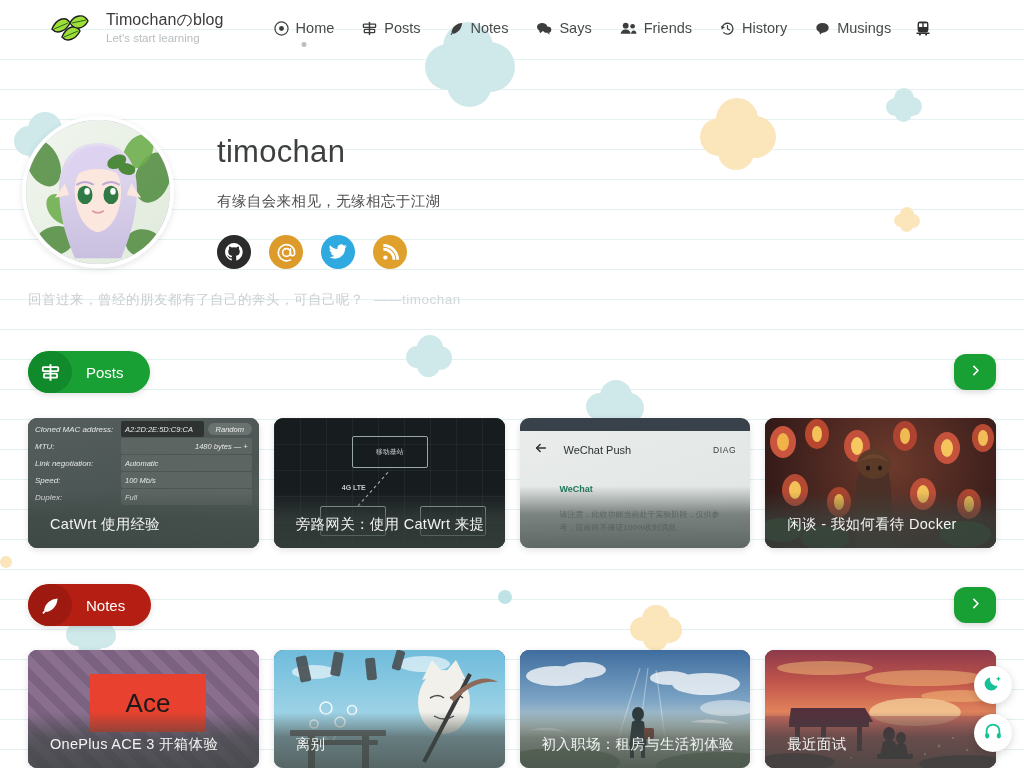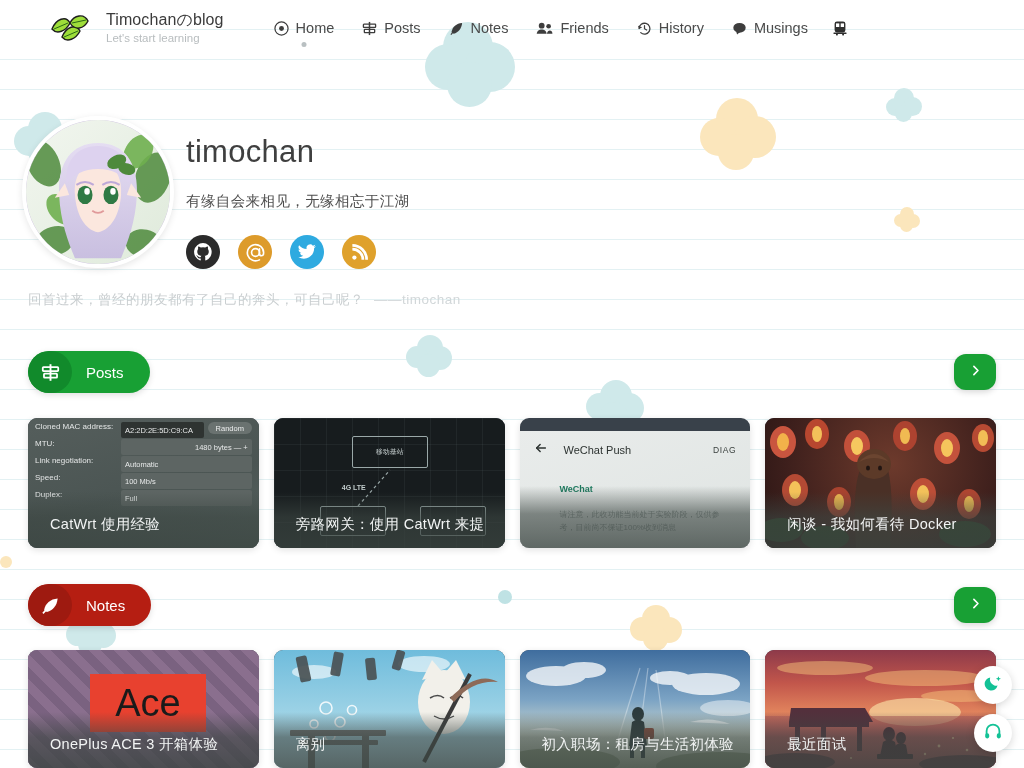--- a/index.html
+++ b/index.html
@@ -49,21 +49,21 @@
     color: #4a4a4a; font-size: 14.5px;
   }
   .nav-item svg { display: block; }
   .nav-item .dot {
     position: absolute; bottom: 9px; left: 50%; transform: translateX(-50%);
     width: 5px; height: 5px; border-radius: 50%; background: #b9c0c2;
   }
   .nav-icon-only { padding: 0 10px; }
 
   
-  .profile { position: absolute; top: 108px; left: 0; width: 1024px; z-index: 10; }
+  .profile { position: absolute; top: 108px; left: 0; width: 1024px; z-index: 10; padding-left: 31px; }
   .avatar {
     position: absolute; left: 22px; top: 8px;
     width: 152px; height: 152px; border-radius: 50%;
     overflow: hidden; border: 4px solid #ffffff;
     box-shadow: 0 2px 7px rgba(0,0,0,.10);
     background: #cdbfe0;
   }
   .avatar svg { display:block; width:100%; height:100%; }
   .p-body { margin-left: 186px; padding-top: 26px; }
   .p-name { font-size: 31px; color: #3f3f3f; letter-spacing: .3px; }
@@ -121,21 +121,21 @@
     background: linear-gradient(to bottom, rgba(60,70,66,0) 0%, rgba(60,70,66,.62) 45%, rgba(58,68,64,.78) 100%);
   }
   .card .ttl {
     position: absolute; left: 22px; right: 10px; bottom: 14px;
     color: #f2f4f4; font-size: 14.5px; white-space: nowrap;
     overflow: hidden; text-overflow: clip; letter-spacing: .3px;
   }
   .notes-card { height: 118px; }
 
   
-  .netrow { position: absolute; left: 7px; right: 7px; height: 14px; display: flex; align-items: flex-start; }
+  .netrow { position: absolute; left: 7px; right: 7px; height: 14px; display: flex; align-items: center; font-style: italic; }
   .netrow .lbl { width: 86px; font-size: 8px; color: #e4e6e6; }
   .netrow .fld {
     flex: 1; height: 16px; background: #5d6563; border-radius: 2px;
     font-size: 7.5px; color: #e7e9e9; display: flex; align-items: center; padding: 0 4px;
   }
   .netrow .fld.dark { background: #2e3331; }
   .netrow .btnish {
     margin-left: 4px; width: 44px; height: 12px; background: #6a7270; border-radius: 6px;
     font-size: 7.5px; color: #eceeee; display: flex; align-items: center; justify-content: center;
   }
@@ -284,20 +284,31 @@
       <div class="nav-item">
         <span>
           <svg width="15" height="15" viewBox="0 0 16 16">
               <path d="M14 2 C8 2.5, 3.5 6, 2.6 12 L5 13.5 C10 12, 13.5 8, 14 2 Z" fill="#3d3d3d"></path>
               <path d="M2 14.5 L6 10" stroke="#3d3d3d" stroke-width="1.2" fill="none"></path>
             </svg>
         </span>
         <span>Notes</span>
       </div>
 
+      <div class="nav-item">
+        <span>
+          <svg width="16" height="15" viewBox="0 0 17 16">
+              <ellipse cx="6.5" cy="6.5" rx="5.5" ry="4.3" fill="#3d3d3d"></ellipse>
+              <path d="M3 10 L4.5 13 L7 10.6 Z" fill="#3d3d3d"></path>
+              <ellipse cx="12" cy="9.2" rx="4.3" ry="3.4" fill="#3d3d3d"></ellipse>
+              <path d="M13.6 12 L14.8 14.6 L11.6 12.6 Z" fill="#3d3d3d"></path>
+            </svg>
+        </span>
+        <span>Says</span>
+      </div>
 
       <div class="nav-item">
         <span>
           <svg width="17" height="15" viewBox="0 0 18 16">
               <circle cx="6" cy="5" r="3.1" fill="#3d3d3d"></circle>
               <circle cx="13.4" cy="5.6" r="2.5" fill="#3d3d3d"></circle>
               <path d="M0.7 13.6 C1.2 10, 3.4 9, 6 9 C8.6 9, 10.8 10, 11.3 13.6 Z" fill="#3d3d3d"></path>
               <path d="M11.6 13.6 C12 11.2, 13.2 10.2, 14.6 10.2 C16.2 10.2, 17.3 11.2, 17.5 13.6 Z" fill="#3d3d3d"></path>
             </svg>
         </span>
@@ -568,21 +579,21 @@
           </svg>
       </span>
     </div>
   </div>
 
   <div class="cards" style="top:650px;">
 
     <div class="card notes-card">
       <div class="art" style="background:repeating-linear-gradient(45deg,#8a6f8e 0 9px,#7a6280 9px 18px),repeating-linear-gradient(-45deg,#9b80a0 0 9px,#6d5774 9px 18px);">
         <div style="position:absolute;left:62px;top:24px;width:116px;height:58px;background:#e8412f;display:flex;align-items:center;justify-content:center;">
-          <span style="font-size:38px;color:#1a1a1a;font-family:'Liberation Sans',sans-serif;">Ace</span>
+          <span style="font-size:26px;color:#1a1a1a;font-family:'Liberation Sans',sans-serif;">Ace</span>
         </div>
       </div>
       <div class="veil"></div>
       <div class="ttl">OnePlus ACE 3 开箱体验</div>
     </div>
 
     <div class="card notes-card">
       <div class="art" style="background:linear-gradient(180deg,#6fbcdc 0%,#9ed3e6 55%,#b9dce8 100%);">
         <svg style="position:absolute;inset:0;width:100%;height:100%;">
           <g fill="#ffffff" opacity=".6">

